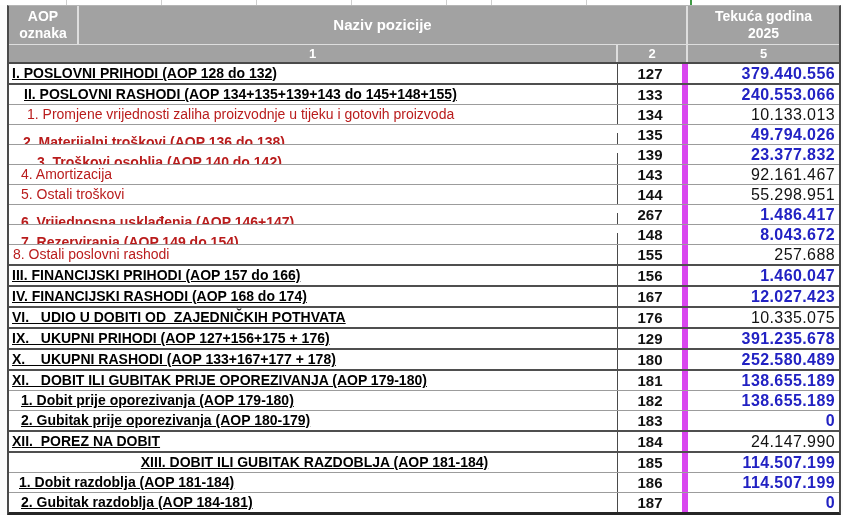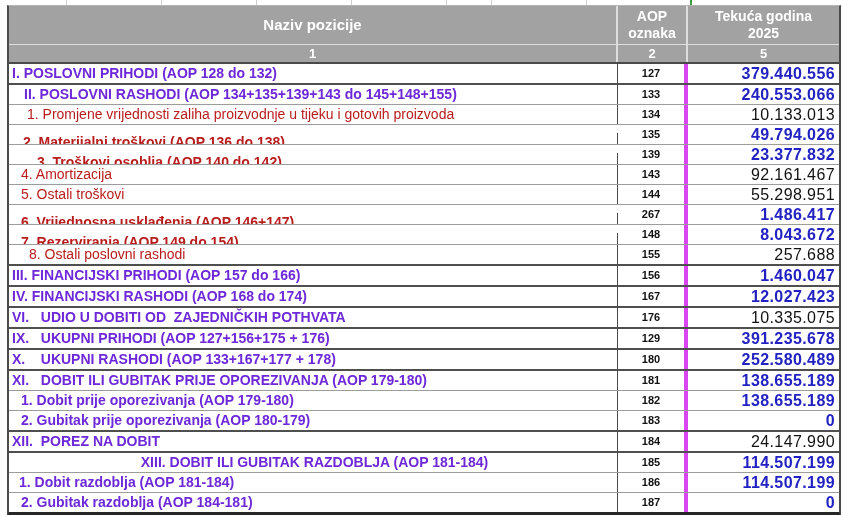--- a/index.html
+++ b/index.html
@@ -33,24 +33,24 @@
            font-size:14px;line-height:17px;}
   .hrow2 .hcell{line-height:17px;font-size:13px;}
 
   
   .data{border-top:2px solid #4a4a4a;}
   .row{display:flex;height:19px;border-top:1px solid #9c9c9c;}
   .row:first-child{border-top:none;}
   .row.tt{border-top:2px solid #4f4f4f;}
   .cell{box-sizing:border-box;line-height:19px;white-space:pre;overflow:hidden;}
   .c-label{width:609px;border-right:1px solid #4a4a4a;font-size:14px;color:#b91c1c;}
-  .c-aop{width:70px;border-right:4px solid #d946ef;text-align:center;
-         font-size:11px;font-weight:bold;color:#121212;}
+  .c-aop{width:70px;border-right:6px solid #d946ef;text-align:center;
+         font-size:15px;font-weight:bold;color:#121212;}
   .c-val{flex:1;text-align:right;padding-right:4px;font-size:16px;letter-spacing:.4px;color:#121212;}
-  .ls-sec,.ls-subsec{color:#6d28d9;font-weight:bold;}
+  .ls-sec,.ls-subsec{color:#000000;font-weight:bold;text-decoration:underline;}
   .ls-bold{font-weight:bold;margin-top:8px;}
   .vs-blue{color:#2222c3;font-weight:bold;}
 </style>
 </head>
 <body>
 
 <div class="top-strip">
   <div class="vstub" style="left:66px"></div>
   <div class="vstub" style="left:161px"></div>
   <div class="vstub" style="left:256px"></div>
@@ -58,27 +58,27 @@
   <div class="vstub" style="left:446px"></div>
   <div class="vstub" style="left:491px"></div>
   <div class="vstub" style="left:586px"></div>
   <div class="vstub green" style="left:690px"></div>
 </div>
 
 <div class="tbl">
 
   <div class="hdr">
     <div class="hrow hrow1">
-      <div class="hcell hc1">Naziv pozicije</div>
       <div class="hcell hc2">
         <div class="twoline">
           <span>AOP</span>
           <span>oznaka</span>
         </div>
       </div>
+      <div class="hcell hc1">Naziv pozicije</div>
       <div class="hcell hc3">
         <div class="twoline">
           <span>Tekuća godina</span>
           <span>2025</span>
         </div>
       </div>
     </div>
     <div class="hrow hrow2">
       <div class="hcell hc1">1</div>
       <div class="hcell hc2">2</div>
@@ -135,21 +135,21 @@
     <div class="cell c-val vs-blue">1.486.417</div>
   </div>
 
   <div class="row">
     <div class="cell c-label ls-bold" style="padding-left: 12px;">7. Rezerviranja (AOP 149 do 154)</div>
     <div class="cell c-aop">148</div>
     <div class="cell c-val vs-blue">8.043.672</div>
   </div>
 
   <div class="row">
-    <div class="cell c-label ls-plain" style="padding-left: 20px;">8. Ostali poslovni rashodi</div>
+    <div class="cell c-label ls-plain" style="padding-left: 4px;">8. Ostali poslovni rashodi</div>
     <div class="cell c-aop">155</div>
     <div class="cell c-val vs-black">257.688</div>
   </div>
 
   <div class="row tt">
     <div class="cell c-label ls-sec" style="padding-left: 3px;">III. FINANCIJSKI PRIHODI (AOP 157 do 166)</div>
     <div class="cell c-aop">156</div>
     <div class="cell c-val vs-blue">1.460.047</div>
   </div>
 

